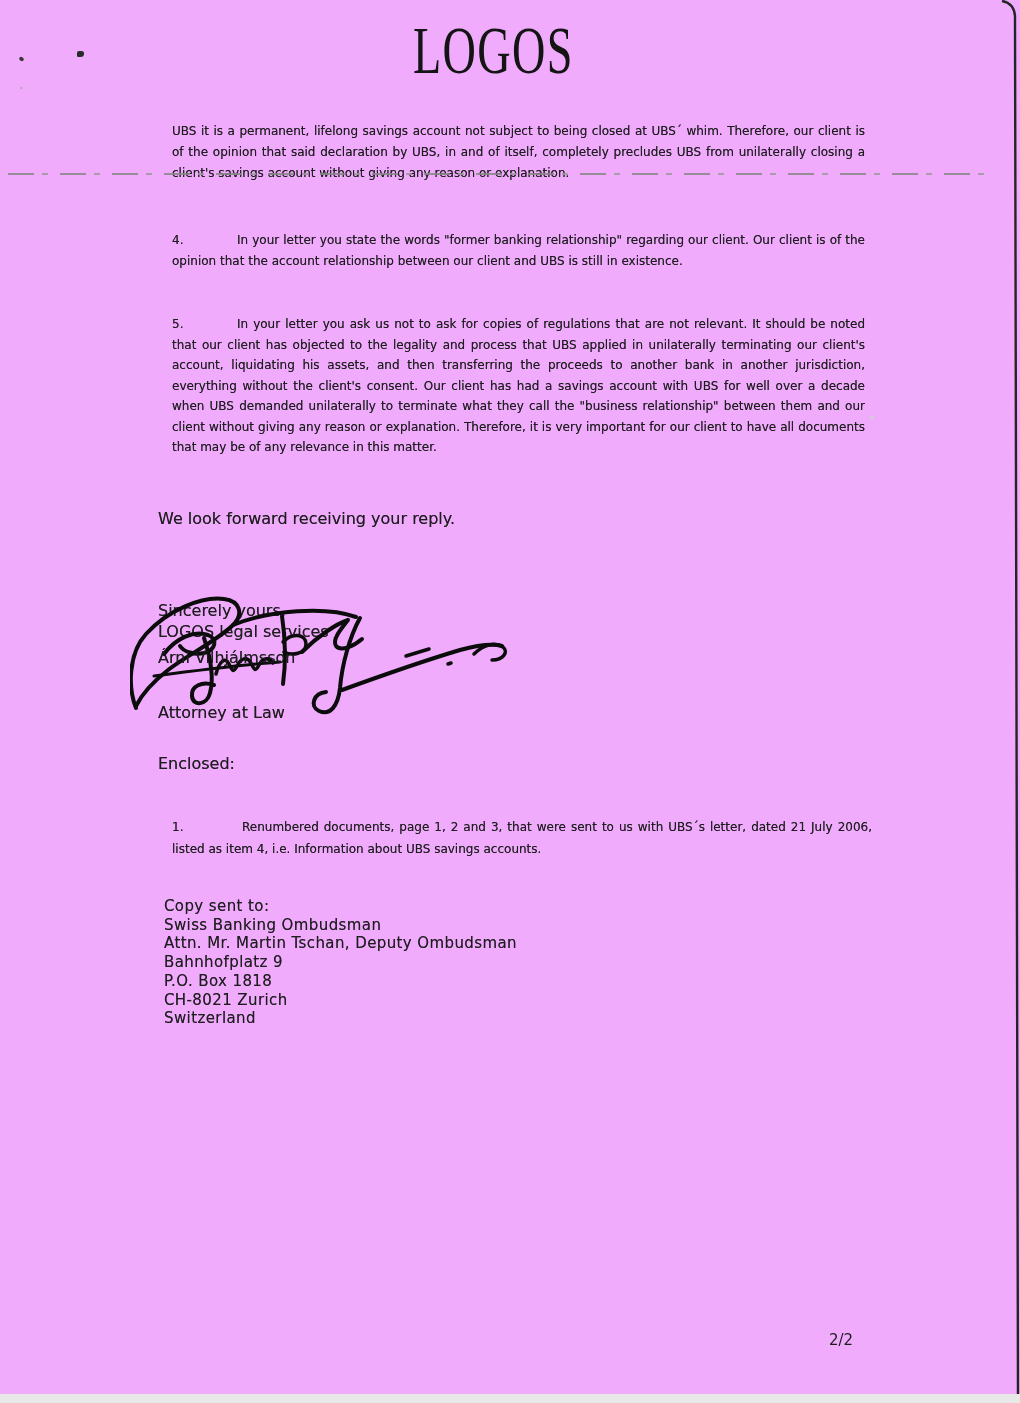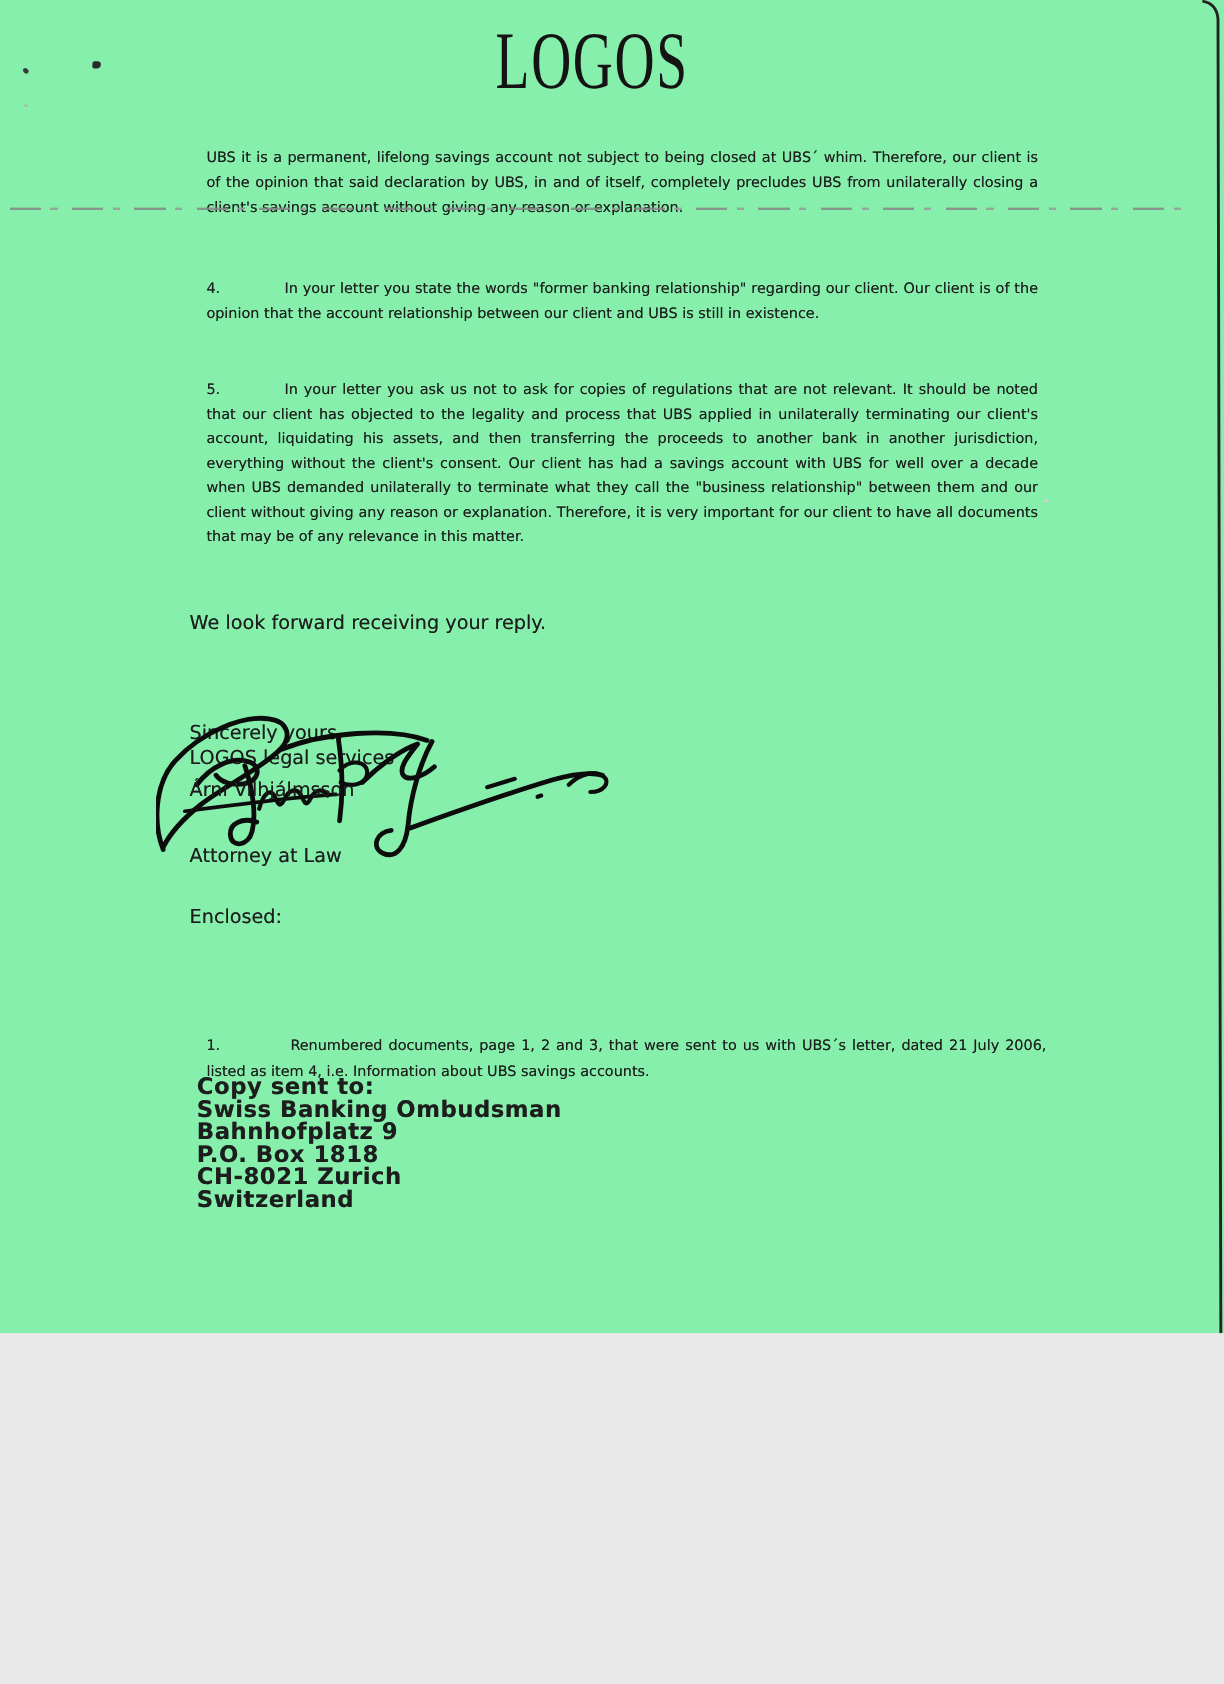--- a/index.html
+++ b/index.html
@@ -1,17 +1,17 @@
 <!DOCTYPE html>
 <html><head>
 <meta charset="utf-8">
 <style>
   html,body{margin:0;padding:0;background:#e8e8e8;}
   .page{
-    position:relative; width:1020px; height:1111px; background:#86efac;
+    position:relative; width:1020px; height:1394px; background:#f0abfc;
     font-family:"DejaVu Sans",sans-serif; color:#1d1d1d; overflow:hidden;
     margin:0 auto;
   }
   .para{
     position:absolute; left:172px; width:693px;
     font-size:12px; line-height:21px; text-align:justify;
     text-shadow:0 0 0.3px rgba(0,0,0,0.55);
   }
   .p-intro{top:121px;}
   .p-4{top:230px;}
@@ -21,26 +21,25 @@
   .line{
     position:absolute; left:158px; font-size:16px; line-height:21px;
     white-space:nowrap; text-shadow:0 0 0.3px rgba(0,0,0,0.55);
   }
   .closing{top:508px;}
   .so1{top:600px;}
   .so2{top:621px;}
   .name{top:647px;}
   .title{top:702px;}
   .enc-h{top:753px;}
-  .enc-item{top:817px; line-height:21.5px; width:700px;margin-top:44px;}
+  .enc-item{top:817px; line-height:21.5px; width:700px;}
   .copy{
     position:absolute; left:164px; top:897px;
-    font-size:19px; line-height:18.7px; letter-spacing:0.4px;
+    font-size:15px; line-height:18.7px; letter-spacing:0.4px;
     text-shadow:0 0 0.3px rgba(0,0,0,0.5);
-    font-weight:bold;
   }
   .pagenum{position:absolute; left:829px; top:1331px; font-size:15px;}
   .logo{
     position:absolute; left:413px; top:13px;
     font-family:"Liberation Serif","DejaVu Serif",serif;
     font-size:68px; letter-spacing:2px; color:#141414;
     transform:scaleX(0.68); transform-origin:left top;
     line-height:1.1; white-space:nowrap;
   }
   .dash-line{
@@ -109,20 +108,21 @@
   <div class="line name">Árni Vilhjálmsson</div>
   <div class="line title">Attorney at Law</div>
 
   <div class="line enc-h">Enclosed:</div>
 
   <div class="para enc-item"><span class="pnum2">1.</span><span>Renumbered documents, page 1, 2 and 3, that were sent to us with UBS´s letter, dated 21 July 2006, listed as item 4, i.e. Information about UBS savings accounts.</span></div>
 
   <div class="copy">
     <div>Copy sent to:</div>
     <div>Swiss Banking Ombudsman</div>
+    <div>Attn. Mr. Martin Tschan, Deputy Ombudsman</div>
     <div>Bahnhofplatz 9</div>
     <div>P.O. Box 1818</div>
     <div>CH-8021 Zurich</div>
     <div>Switzerland</div>
   </div>
 
   <div class="pagenum">2/2</div>
 
   <svg class="edge" viewBox="0 0 1020 1403" xmlns="http://www.w3.org/2000/svg">
     <path d="M 1002 1 Q 1014 3 1015 16 L 1018 1403" fill="none" stroke="#242424" stroke-width="2.4"></path>

